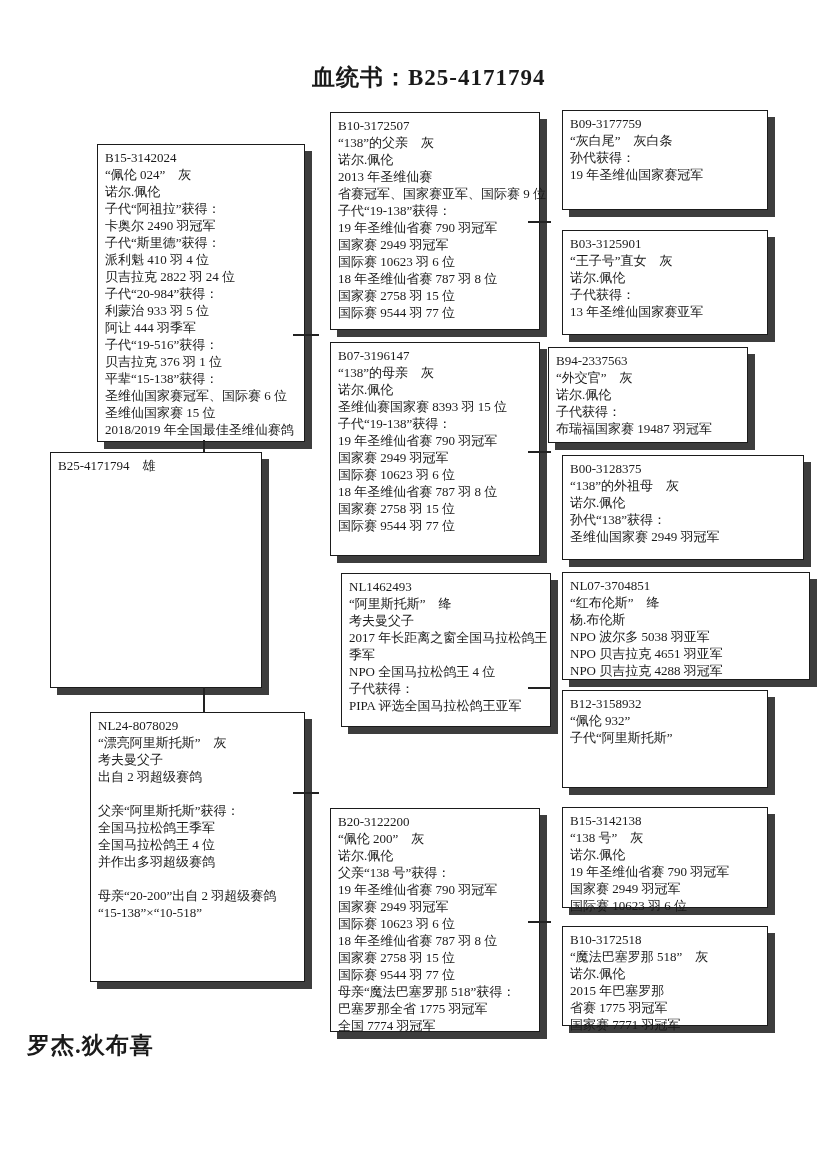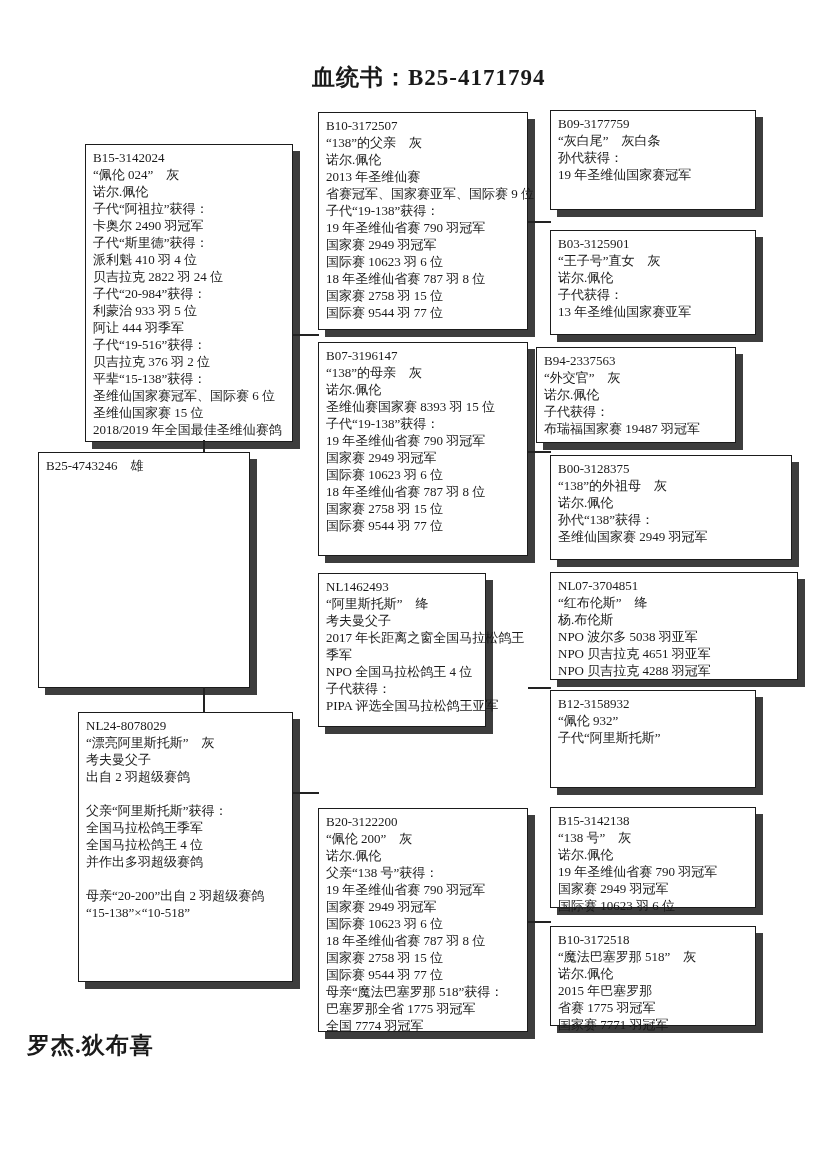--- a/index.html
+++ b/index.html
@@ -13,21 +13,21 @@
   }
   .footer-name{
     position:absolute;left:27px;top:1030px;
     font-size:23px;font-weight:bold;letter-spacing:1px;white-space:nowrap;
   }
   .pbox{
     position:absolute;background:#ffffff;
     border:1.5px solid #1b1b1b;
     box-shadow:7px 7px 0 0 #3d3d3d;
     padding:4px 7px;box-sizing:border-box;
-    font-size:13px;line-height:17px;white-space:nowrap;
+    font-size:13px;line-height:17px;white-space:nowrap;margin-left:12px;
   }
   .bline{height:17px;}
   .conn{position:absolute;background:#222222;}
   .conn.h{height:1.5px;}
   .conn.v{width:1.5px;}
 </style>
 </head>
 <body>
 
 <div class="page-title">血统书：B25-4171794</div>
@@ -38,29 +38,29 @@
     <div class="bline">诺尔.佩伦</div>
     <div class="bline">子代“阿祖拉”获得：</div>
     <div class="bline">卡奥尔 2490 羽冠军</div>
     <div class="bline">子代“斯里德”获得：</div>
     <div class="bline">派利魁 410 羽 4 位</div>
     <div class="bline">贝吉拉克 2822 羽 24 位</div>
     <div class="bline">子代“20-984”获得：</div>
     <div class="bline">利蒙治 933 羽 5 位</div>
     <div class="bline">阿让 444 羽季军</div>
     <div class="bline">子代“19-516”获得：</div>
-    <div class="bline">贝吉拉克 376 羽 2 位</div>
+    <div class="bline">贝吉拉克 376 羽 1 位</div>
     <div class="bline">平辈“15-138”获得：</div>
     <div class="bline">圣维仙国家赛冠军、国际赛 6 位</div>
     <div class="bline">圣维仙国家赛 15 位</div>
     <div class="bline">2018/2019 年全国最佳圣维仙赛鸽</div>
   </div>
 
 <div class="pbox" style="left:38px;top:452px;width:212px;height:236px">
-    <div class="bline">B25-4743246　雄</div>
+    <div class="bline">B25-4171794　雄</div>
   </div>
 <div class="pbox" style="left:78px;top:712px;width:215px;height:270px">
     <div class="bline">NL24-8078029</div>
     <div class="bline">“漂亮阿里斯托斯”　灰</div>
     <div class="bline">考夫曼父子</div>
     <div class="bline">出自 2 羽超级赛鸽</div>
     <div class="bline">&nbsp;</div>
     <div class="bline">父亲“阿里斯托斯”获得：</div>
     <div class="bline">全国马拉松鸽王季军</div>
     <div class="bline">全国马拉松鸽王 4 位</div>
@@ -90,21 +90,21 @@
     <div class="bline">诺尔.佩伦</div>
     <div class="bline">圣维仙赛国家赛 8393 羽 15 位</div>
     <div class="bline">子代“19-138”获得：</div>
     <div class="bline">19 年圣维仙省赛 790 羽冠军</div>
     <div class="bline">国家赛 2949 羽冠军</div>
     <div class="bline">国际赛 10623 羽 6 位</div>
     <div class="bline">18 年圣维仙省赛 787 羽 8 位</div>
     <div class="bline">国家赛 2758 羽 15 位</div>
     <div class="bline">国际赛 9544 羽 77 位</div>
   </div>
-<div class="pbox" style="left:318px;top:573px;width:168px;height:154px">
+<div class="pbox" style="left:329px;top:573px;width:210px;height:154px">
     <div class="bline">NL1462493</div>
     <div class="bline">“阿里斯托斯”　绛</div>
     <div class="bline">考夫曼父子</div>
     <div class="bline">2017 年长距离之窗全国马拉松鸽王</div>
     <div class="bline">季军</div>
     <div class="bline">NPO 全国马拉松鸽王 4 位</div>
     <div class="bline">子代获得：</div>
     <div class="bline">PIPA 评选全国马拉松鸽王亚军</div>
   </div>
 <div class="pbox" style="left:318px;top:808px;width:210px;height:224px;overflow:hidden">

